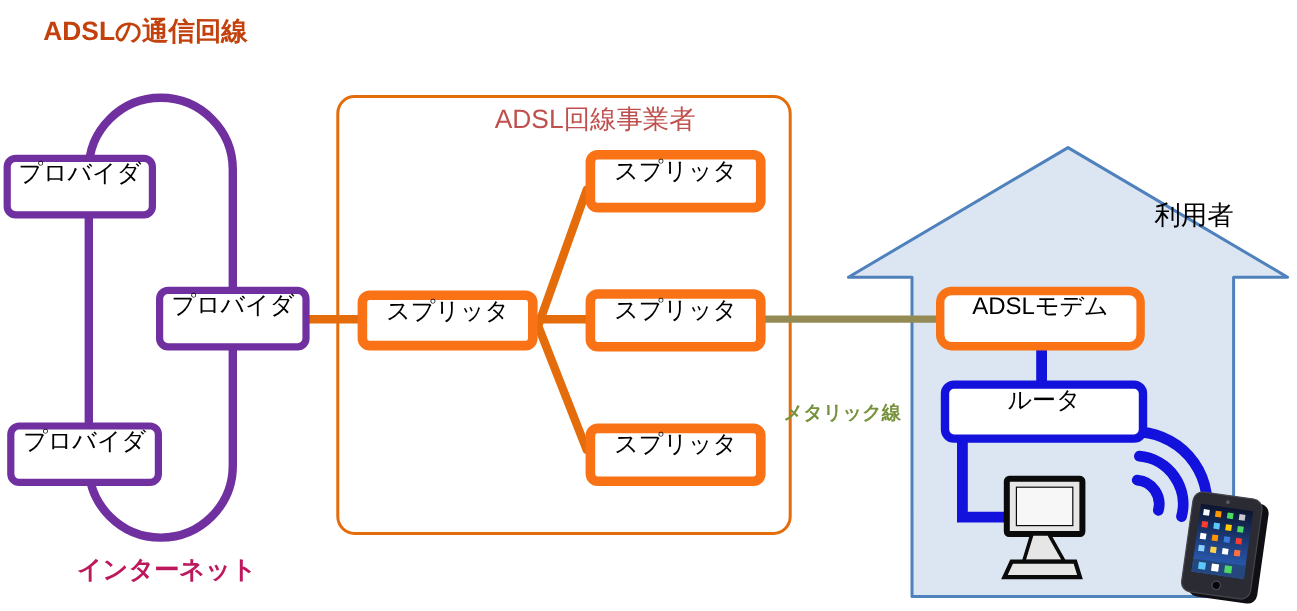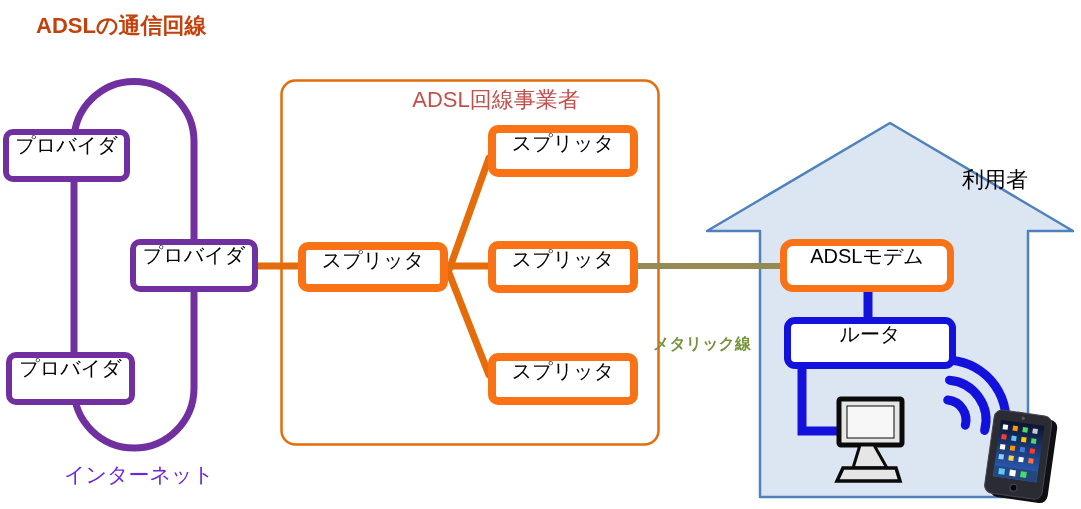--- a/index.html
+++ b/index.html
@@ -18,21 +18,21 @@
     box-sizing:border-box;
     display:flex;justify-content:center;
     font-size:20px;line-height:1;white-space:nowrap;
   }
   .purple-box{border:6px solid #7030A0;border-radius:10px;}
   .orange-box{border:8px solid #f97316;border-radius:10px;}
   .blue-box{border:7px solid #1212DC;border-radius:11px;}
   .lbl{position:absolute;white-space:nowrap;}
   #main-title{left:36px;top:11px;font-size:22px;font-weight:bold;color:#c2410c;}
   #carrier-title{left:281px;top:85px;width:430px;text-align:center;font-size:22px;color:#C0504D;}
-  #internet-label{left:64px;top:461px;font-size:21px;font-weight:normal;color:#6d28d9;}
+  #internet-label{left:64px;top:461px;font-size:21px;font-weight:bold;color:#be185d;}
   #metallic-label{left:653px;top:286px;font-size:16px;font-weight:bold;color:#76923C;margin-top:48px;}
   #user-label{left:760px;top:165px;width:268px;text-align:right;font-size:22px;color:#000;}
   
   #provider-1{left:3px;top:129px;width:127px;height:53px;}
   #provider-2{left:130px;top:239px;width:128px;height:53px;}
   #provider-3{left:6px;top:352px;width:129px;height:53px;}
   
   #splitter-hub{left:298px;top:242px;width:150px;height:50px;}
   #splitter-1{left:488px;top:125px;width:150px;height:52px;}
   #splitter-2{left:488px;top:241px;width:150px;height:52px;}

